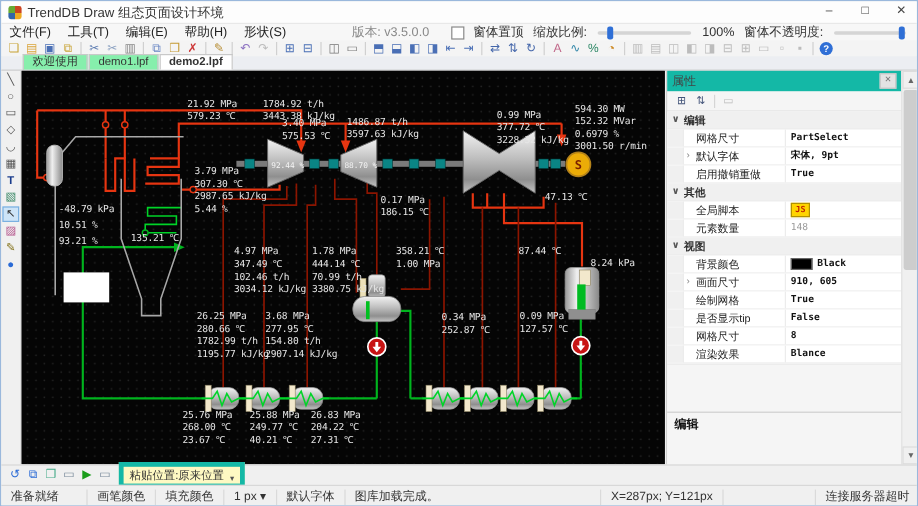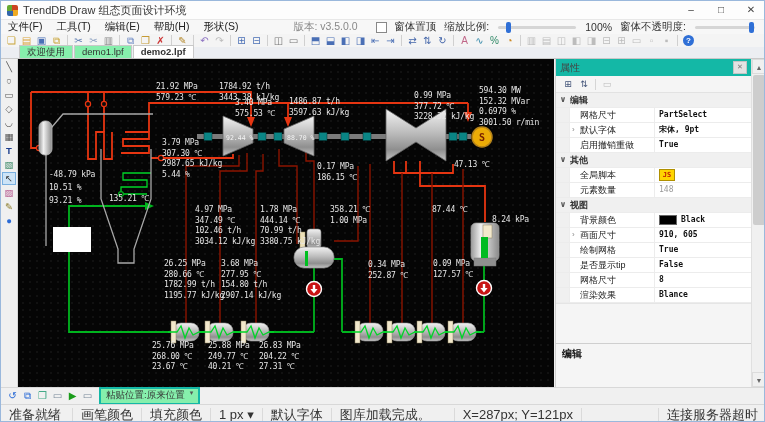--- a/index.html
+++ b/index.html
@@ -82,25 +82,25 @@
   .pdesc{height:44px;border-top:1px solid #cfcfcf;background:#f5f5f5;padding:3px 6px;box-sizing:border-box;}
   .pdesc b{font-size:10px;color:#111;}
   
   .vscroll{position:absolute;left:750px;top:58px;width:15px;height:328px;background:#f0f0f0;border-left:1px solid #e0e0e0;box-sizing:border-box;}
   .varrow{width:100%;height:15px;text-align:center;font-size:7px;line-height:15px;color:#666;background:#f0f0f0;border:1px solid #dcdcdc;box-sizing:border-box;}
   .varrow.bottom{position:absolute;bottom:0;}
   .vthumb{position:absolute;top:16px;left:1px;width:12px;height:150px;background:#cdcdcd;border-radius:2px;}
   
   .pastebar{position:absolute;left:0;top:386px;width:765px;height:17px;background:#f0f0f0;
             border-top:1px solid #d8d8d8;display:flex;align-items:center;padding-left:4px;box-sizing:border-box;}
-  .dropbtn{display:flex;align-items:flex-start;height:14px;border:2px solid #14b8a6;background:#86efac;
+  .dropbtn{display:flex;align-items:flex-end;height:14px;border:4px solid #14b8a6;background:#fef9c3;
            padding:0 5px;font-size:9.5px;color:#333;margin-left:4px;}
   .dropbtn .arrow{margin-left:5px;font-size:7px;color:#555;}
   .statusbar{position:absolute;left:0;top:403px;width:765px;height:19px;background:#f0f0f0;
-             border-top:1px solid #d8d8d8;display:flex;align-items:center;font-size:13px;color:#333;box-sizing:border-box;}
+             border-top:1px solid #d8d8d8;display:flex;align-items:center;font-size:10px;color:#333;box-sizing:border-box;}
   .scell{padding:0 8px;border-right:1px solid #dadada;height:13px;line-height:13px;white-space:nowrap;}
   .sfill{flex:1;}
 </style>
 </head>
 <body>
 
 <div class="win">
 
   <div class="titlebar">
     <div class="appicon"></div>

